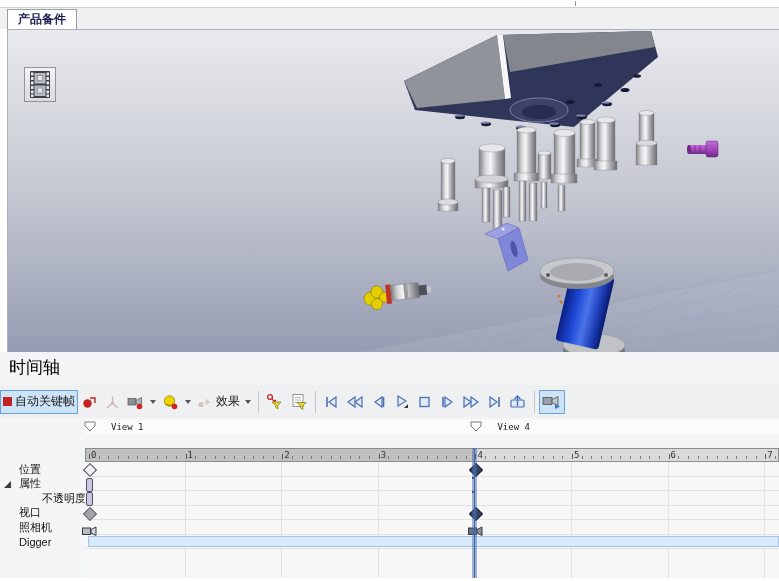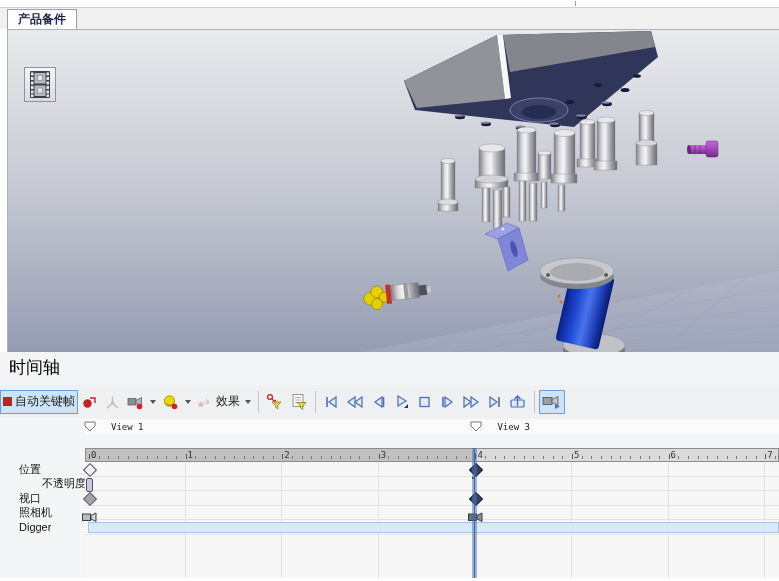--- a/index.html
+++ b/index.html
@@ -403,21 +403,21 @@
           <div class="view-marker" style="left: -1px;">
             <span><svg width="12" height="12" viewBox="0 0 12 12">
                 <path d="M1,2 h10 v4 l-5,5 l-5,-5 z" fill="#fff" stroke="#777" stroke-width="1"></path>
               </svg></span>
             <span class="vlabel">View 1</span>
           </div>
           <div class="view-marker" style="left: 385.4px;">
             <span><svg width="12" height="12" viewBox="0 0 12 12">
                 <path d="M1,2 h10 v4 l-5,5 l-5,-5 z" fill="#fff" stroke="#777" stroke-width="1"></path>
               </svg></span>
-            <span class="vlabel">View 3</span>
+            <span class="vlabel">View 4</span>
           </div>
         </div>
       <div class="ruler" id="ruler">
           <div class="elapsed" style="width: 389.4px;"></div>
           <div class="tick major" style="left: 3px;"></div>
           <div class="tnum" style="left: 5px;">0</div>
           <div class="tick" style="left: 12.66px;"></div>
           <div class="tick" style="left: 22.32px;"></div>
           <div class="tick" style="left: 31.98px;"></div>
           <div class="tick" style="left: 41.64px;"></div>
@@ -507,20 +507,28 @@
         </div>
       <div class="rows" id="rows">
           <div class="trow">
             <div class="tlabel">位置</div>
             <div class="lane">
               <span class="kf diamond diamond_hollow" style="left: 0px;"></span>
               <span class="kf diamond diamond_dark" style="left: 386.4px;"></span>
             </div>
           </div>
           <div class="trow">
+            <div class="tlabel">属性</div>
+            <span class="expander"></span>
+            <div class="lane">
+              <span class="kf bar" style="left: 1px;"></span>
+              <span class="kf bar_active" style="left: 387.4px;"></span>
+            </div>
+          </div>
+          <div class="trow">
             <div class="tlabel ind1">不透明度</div>
             <div class="lane">
               <span class="kf bar" style="left: 1px;"></span>
               <span class="kf bar_active" style="left: 387.4px;"></span>
             </div>
           </div>
           <div class="trow">
             <div class="tlabel">视口</div>
             <div class="lane">
               <span class="kf diamond diamond_gray" style="left: 0px;"></span>

